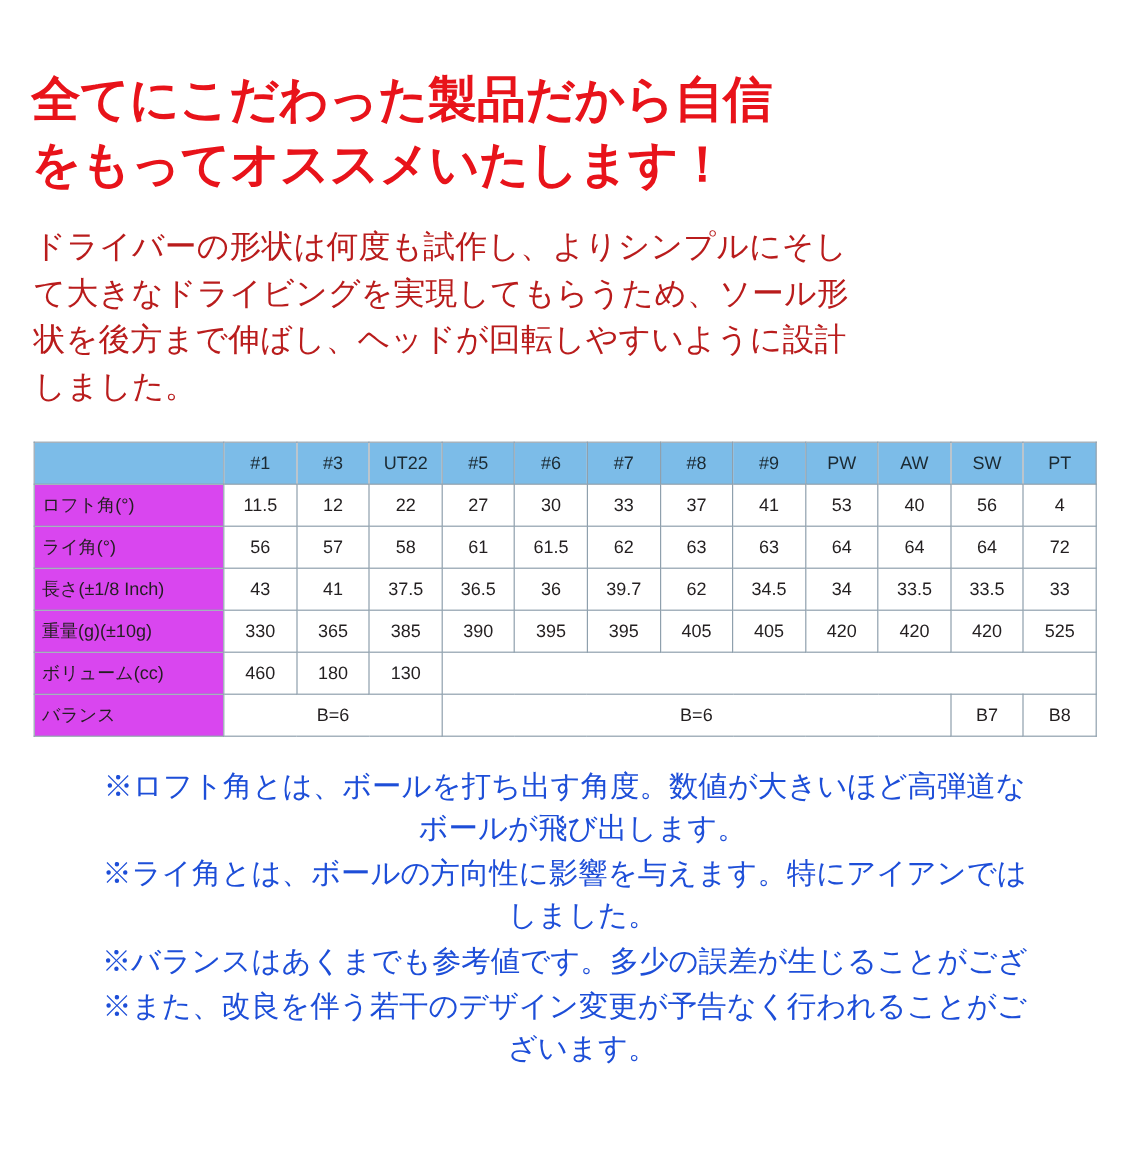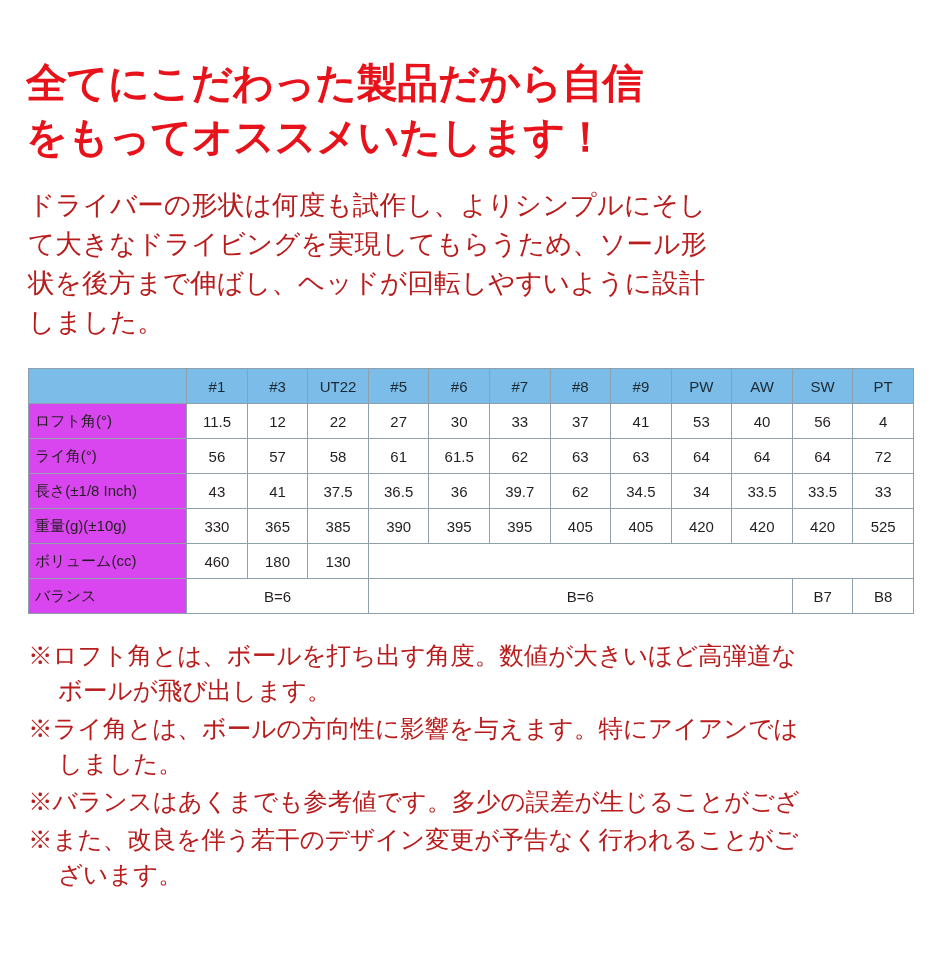--- a/index.html
+++ b/index.html
@@ -81,21 +81,22 @@
     background: #d946ef;
   }
   table.spec col.c0 { width: 158px; }
   table.spec col.cx { width: 60.5px; }
   .blank-cell { border: 1px solid #8fa0ad; background:#fff; }
   
   .notes {
     margin: 24px 0 0 2px;
     font-size: 24.5px;
     line-height: 1.43;
-    color: #b91c1c;
+    color: #1d4ed8;
+    text-align: center;
   }
   .note {
     margin: 0 0 3px 0;
   }
   .note .nline {
     display: block;
     white-space: nowrap;
   }
   .note .nline.indent {
     padding-left: 30px;

